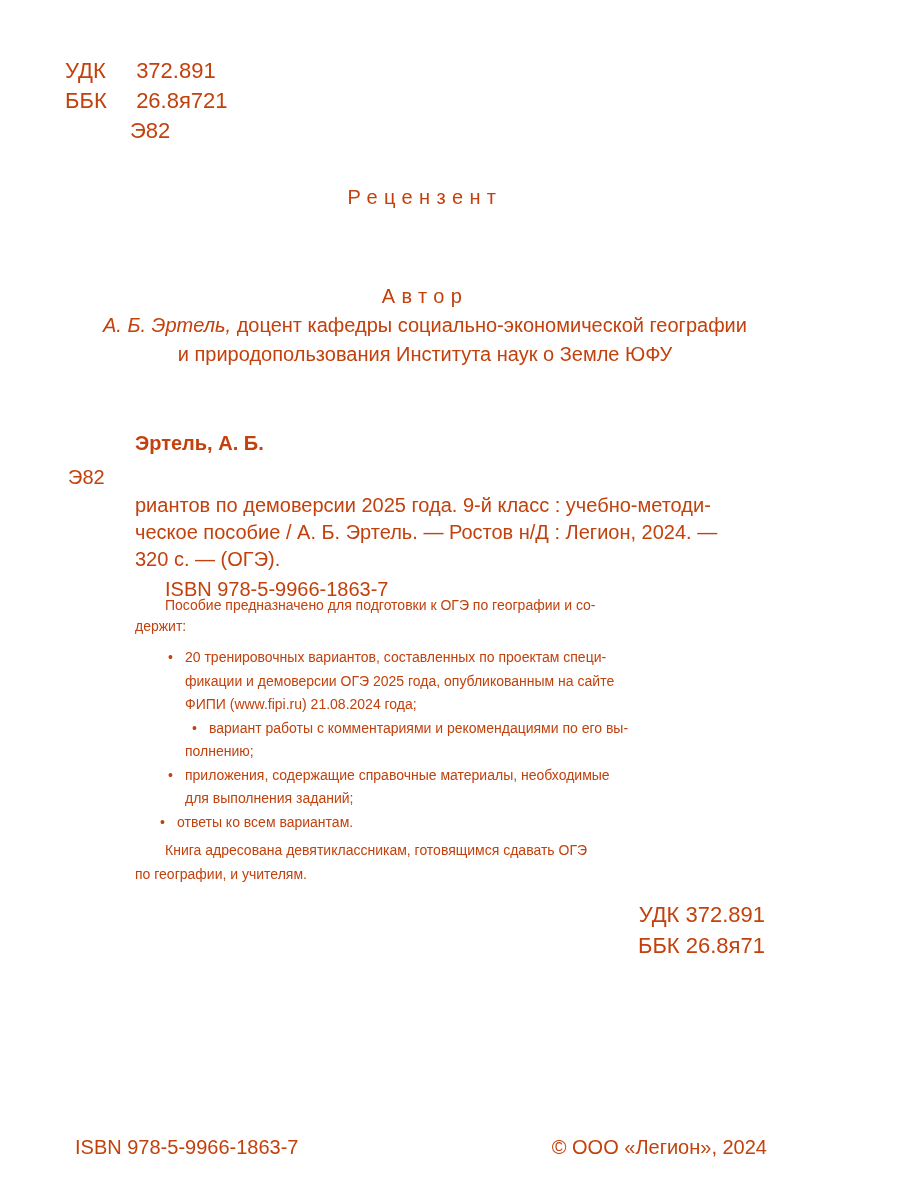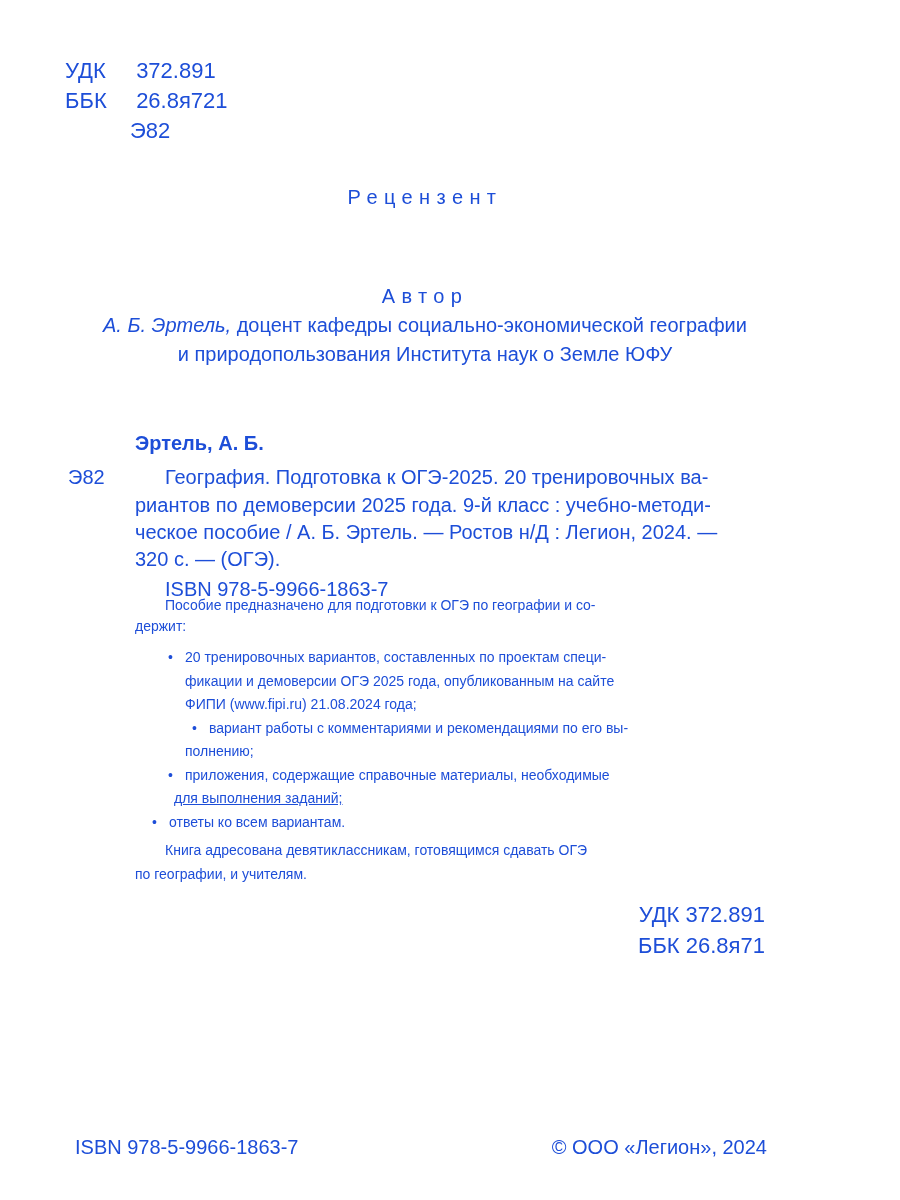--- a/index.html
+++ b/index.html
@@ -1,21 +1,21 @@
 <!DOCTYPE html>
 <html lang="ru"><head>
 <meta charset="utf-8">
 <style>
   html, body { margin: 0; padding: 0; background: #ffffff; }
   .page {
     position: relative;
     width: 900px;
     height: 1200px;
     background: #ffffff;
-    color: #1d4ed8;
+    color: #c2410c;
     font-family: "Liberation Sans", sans-serif;
     overflow: hidden;
   }
   .abs { position: absolute; white-space: nowrap; }
   .t20 { font-size: 20px; margin-top: 16px; }
   .t19 { font-size: 14px; }
   .t22 { font-size: 22px; }
   .bold { font-weight: bold; }
   .italic { font-style: italic; }
   .center { left: 85px; width: 680px; text-align: center; }
@@ -42,21 +42,20 @@
   <div class="abs t20 center spaced" style="top:170px;">Рецензент</div>
 
   <div class="abs t20 center spaced" style="top:269px;">Автор</div>
   <div class="abs t20 center" style="top:327px;">и природопользования Института наук о Земле ЮФУ</div>
   <div class="abs t20 center" style="top:298px;">
     <span class="italic">А. Б. Эртель,</span><span> доцент кафедры социально-экономической географии</span>
   </div>
 
   <div class="abs t20 bold" style="left:135px; top:416px;">Эртель, А. Б.</div>
   <div class="abs t20" style="left:68px; top:450px;">Э82</div>
-  <div class="abs t20" style="left:165px; top:450px;">География. Подготовка к ОГЭ-2025. 20 тренировочных ва-</div>
   <div class="abs t20" style="left:135px; top:478px;">риантов по демоверсии 2025 года. 9-й класс : учебно-методи-</div>
   <div class="abs t20" style="left:135px; top:505px;">ческое пособие / А. Б. Эртель. — Ростов н/Д : Легион, 2024. —</div>
   <div class="abs t20" style="left:135px; top:532px;">320 с. — (ОГЭ).</div>
 
   <div class="abs t20" style="left:165px; top:562px;">ISBN 978-5-9966-1863-7</div>
 
   <div class="abs t19" style="left:165px; top:597px;">Пособие предназначено для подготовки к ОГЭ по географии и со-</div>
   <div class="abs t19" style="left:135px; top:618px;">держит:</div>
 
   <div class="abs t19" style="left:168px; top:649px;">
@@ -66,23 +65,23 @@
   <div class="abs t19" style="left:185px; top:696px;">ФИПИ (www.fipi.ru) 21.08.2024 года;</div>
 
   <div class="abs t19" style="left:176px; top:720px;margin-left:16px;">
     <span class="bullet-mark">•</span><span>вариант работы с комментариями и рекомендациями по его вы-</span>
   </div>
   <div class="abs t19" style="left:185px; top:743px;">полнению;</div>
 
   <div class="abs t19" style="left:168px; top:767px;">
     <span class="bullet-mark">•</span><span>приложения, содержащие справочные материалы, необходимые</span>
   </div>
-  <div class="abs t19" style="left:174px; top:790px;text-decoration:underline;">для выполнения заданий;</div>
+  <div class="abs t19" style="left:185px; top:790px;">для выполнения заданий;</div>
 
-  <div class="abs t19" style="left:152px; top:814px;">
+  <div class="abs t19" style="left:160px; top:814px;">
     <span class="bullet-mark">•</span><span>ответы ко всем вариантам.</span>
   </div>
 
   <div class="abs t19" style="left:165px; top:842px;">Книга адресована девятиклассникам, готовящимся сдавать ОГЭ</div>
   <div class="abs t19" style="left:135px; top:866px;">по географии, и учителям.</div>
 
   <div class="abs t22 rightcol" style="top:902px;">УДК 372.891</div>
   <div class="abs t22 rightcol" style="top:933px;">ББК 26.8я71</div>
 
   <div class="abs t20" style="left:75px; top:1120px;">ISBN 978-5-9966-1863-7</div>

